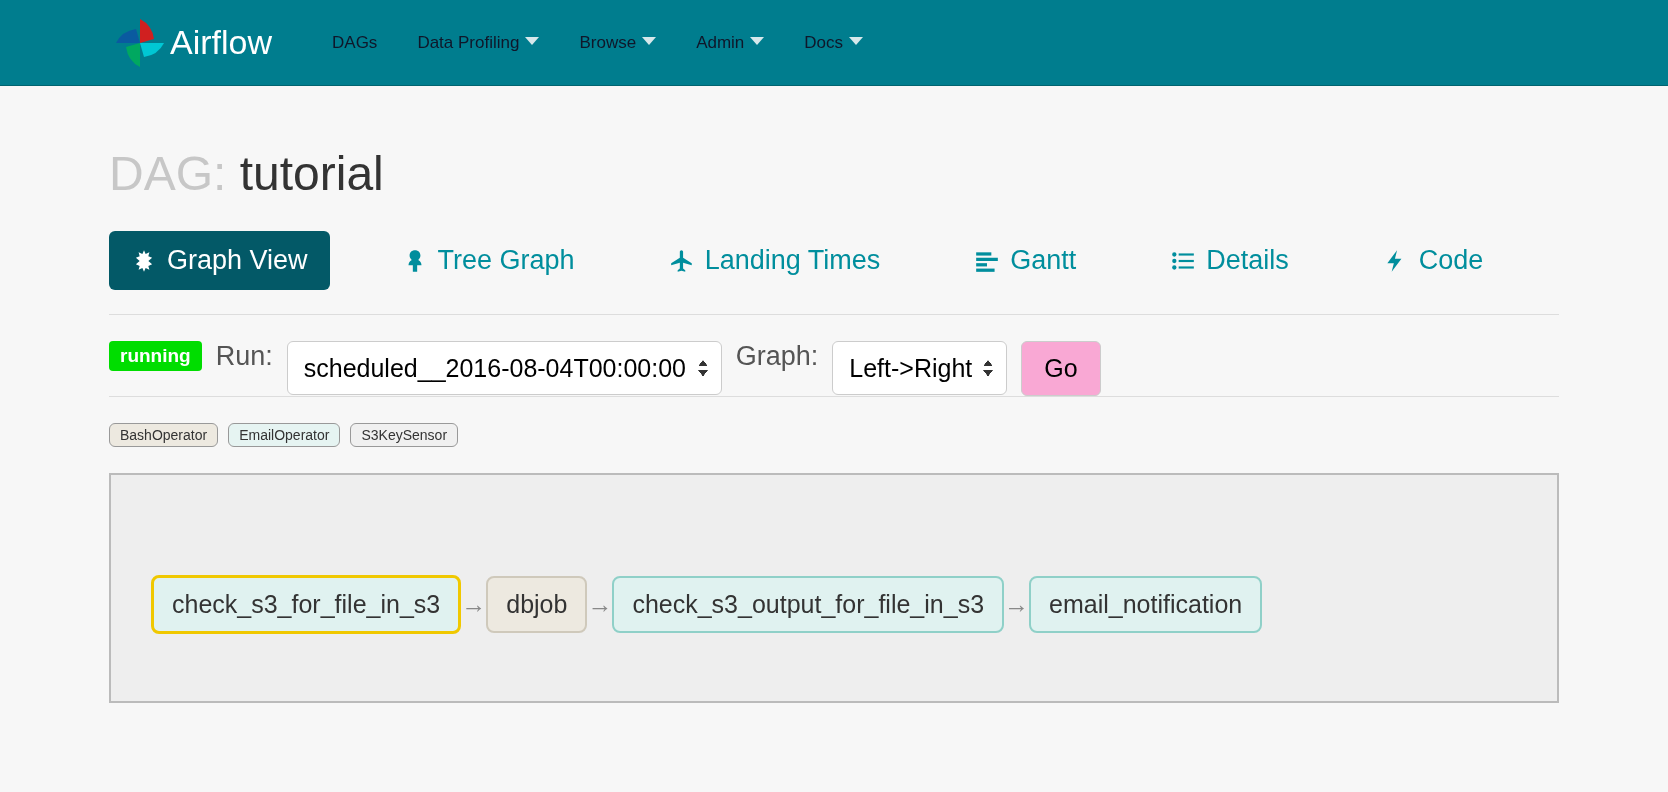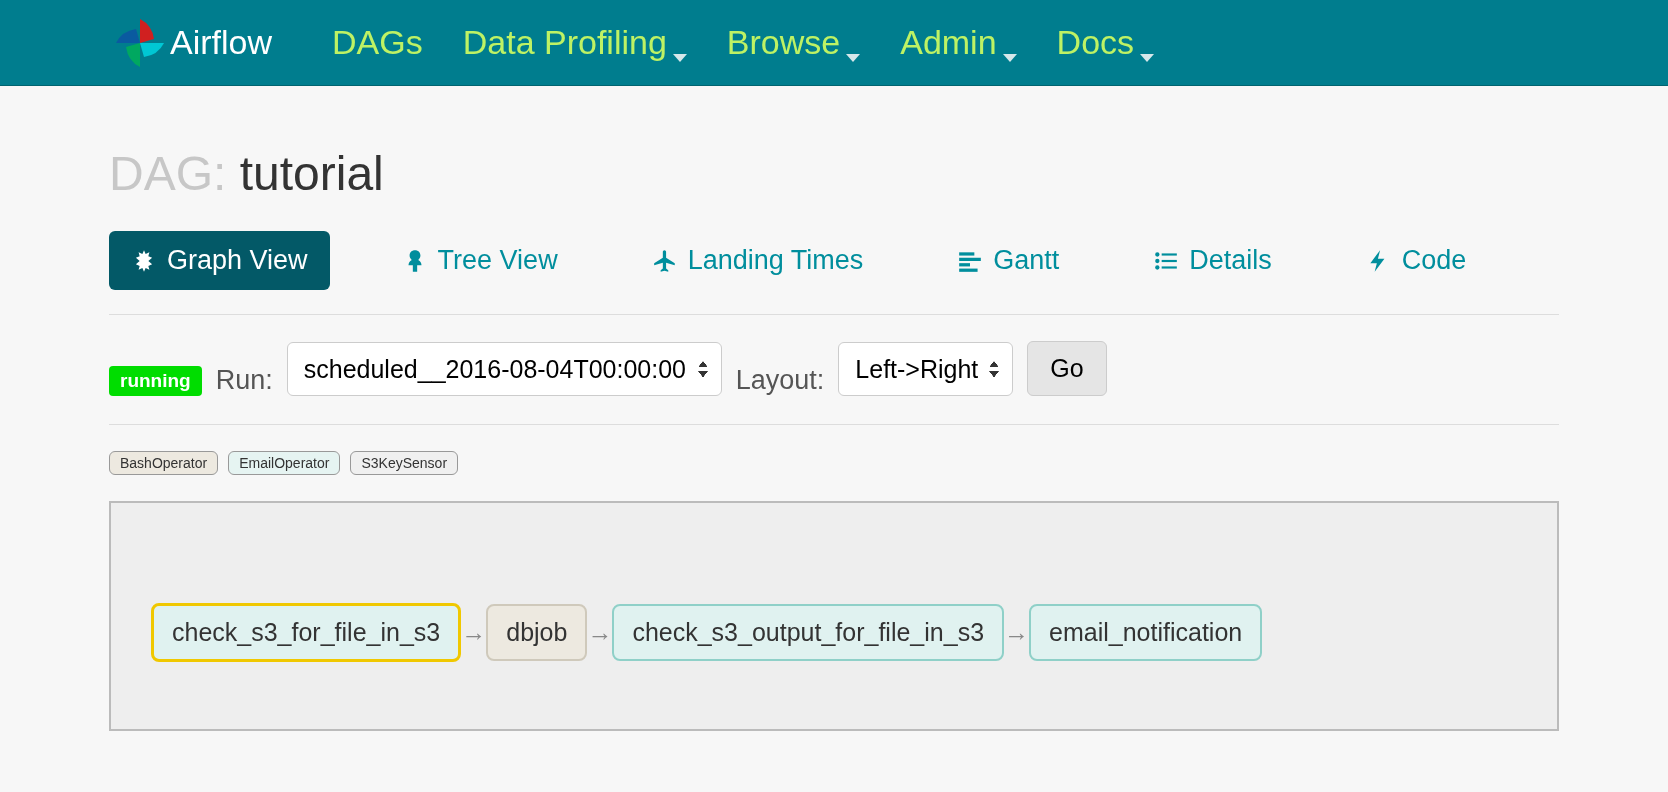--- a/index.html
+++ b/index.html
@@ -29,26 +29,26 @@
     .brand-logo {
       width: 60px;
       height: 60px;
     }
     .brand-text {
       color: #fff;
       font-size: 34px;
       font-weight: 500;
     }
     .nav-item {
-      color: #bef264;
-      font-size: 34px;
+      color: #0f172a;
+      font-size: 17px;
       font-weight: 400;
       cursor: pointer;
       display: flex;
-      align-items: flex-end;
+      align-items: flex-start;
       gap: 6px;
     }
     .caret {
       display: inline-block;
       width: 0;
       height: 0;
       border-left: 7px solid transparent;
       border-right: 7px solid transparent;
       border-top: 8px solid #d6e8eb;
       margin-top: 4px;
@@ -92,23 +92,22 @@
     }
     .tab .icon {
       width: 26px;
       height: 26px;
       display: inline-flex;
       align-items: center;
       justify-content: center;
     }
     .filter-row {
       display: flex;
-      align-items: flex-end;
+      align-items: flex-start;
       gap: 14px;
-      padding-bottom: 28px;
       border-bottom: 1px solid #ddd;
       margin-bottom: 26px;
       font-size: 27px;
     }
     .status-badge {
       background: #00dd00;
       color: #fff;
       font-size: 19px;
       font-weight: bold;
       padding: 4px 11px;
@@ -144,21 +143,21 @@
         linear-gradient(to bottom left, transparent 48%, #333 52%) 100% 0 / 50% 40% no-repeat,
         linear-gradient(to top right, transparent 48%, #333 52%) 0 100% / 50% 40% no-repeat,
         linear-gradient(to top left, transparent 48%, #333 52%) 100% 100% / 50% 40% no-repeat;
       pointer-events: none;
     }
     .go-btn {
       font-size: 25px;
       padding: 12px 22px;
       border: 1px solid #ccc;
       border-radius: 6px;
-      background: #e5e5e5;
+      background: #f9a8d4;
       cursor: pointer;
     }
     .legend-row {
       display: flex;
       gap: 10px;
       margin-bottom: 26px;
     }
     .legend-chip {
       border: 1px solid #999;
       border-radius: 6px;
@@ -258,21 +257,21 @@
           </svg>
       </span>
       <span>Graph View</span>
     </div>
     <div class="tab">
       <span class="icon">
         <svg viewBox="0 0 24 24" width="26" height="26" fill="#008e9d">
             <path d="M12 2c-3 0-5 2-5 5 0 2 1 3 2 4-2 1-3 3-3 5h4v6h4v-6h4c0-2-1-4-3-5 1-1 2-2 2-4 0-3-2-5-5-5z"></path>
           </svg>
       </span>
-      <span>Tree View</span>
+      <span>Tree Graph</span>
     </div>
     <div class="tab">
       <span class="icon">
         <svg viewBox="0 0 24 24" width="26" height="26" fill="#008e9d">
             <path d="M21 16v-2l-8-5V3.5c0-.83-.67-1.5-1.5-1.5S10 2.67 10 3.5V9l-8 5v2l8-2.5V19l-2 1.5V22l3.5-1 3.5 1v-1.5L13 19v-5.5l8 2.5z"></path>
           </svg>
       </span>
       <span>Landing Times</span>
     </div>
     <div class="tab">
@@ -310,21 +309,21 @@
   </div>
 
   <div class="filter-row">
     <span class="status-badge">running</span>
     <span class="filter-label">Run:</span>
     <span class="select-wrapper">
       <select class="select">
         <option>scheduled__2016-08-04T00:00:00</option>
       </select>
     </span>
-    <span class="filter-label">Layout:</span>
+    <span class="filter-label">Graph:</span>
     <span class="select-wrapper">
       <select class="select">
         <option>Left-&gt;Right</option>
       </select>
     </span>
     <button class="go-btn">Go</button>
   </div>
 
   <div class="legend-row">
     <span class="legend-chip legend-bash">BashOperator</span>

